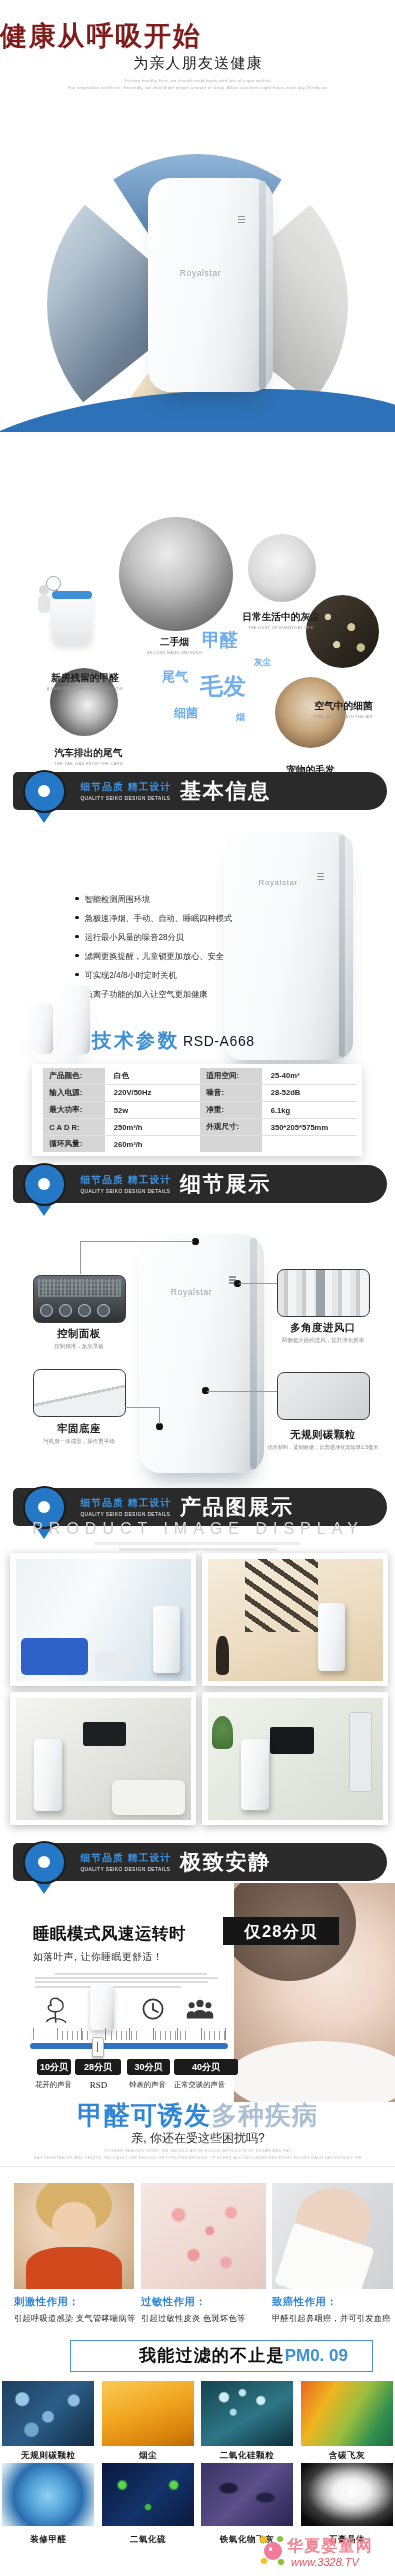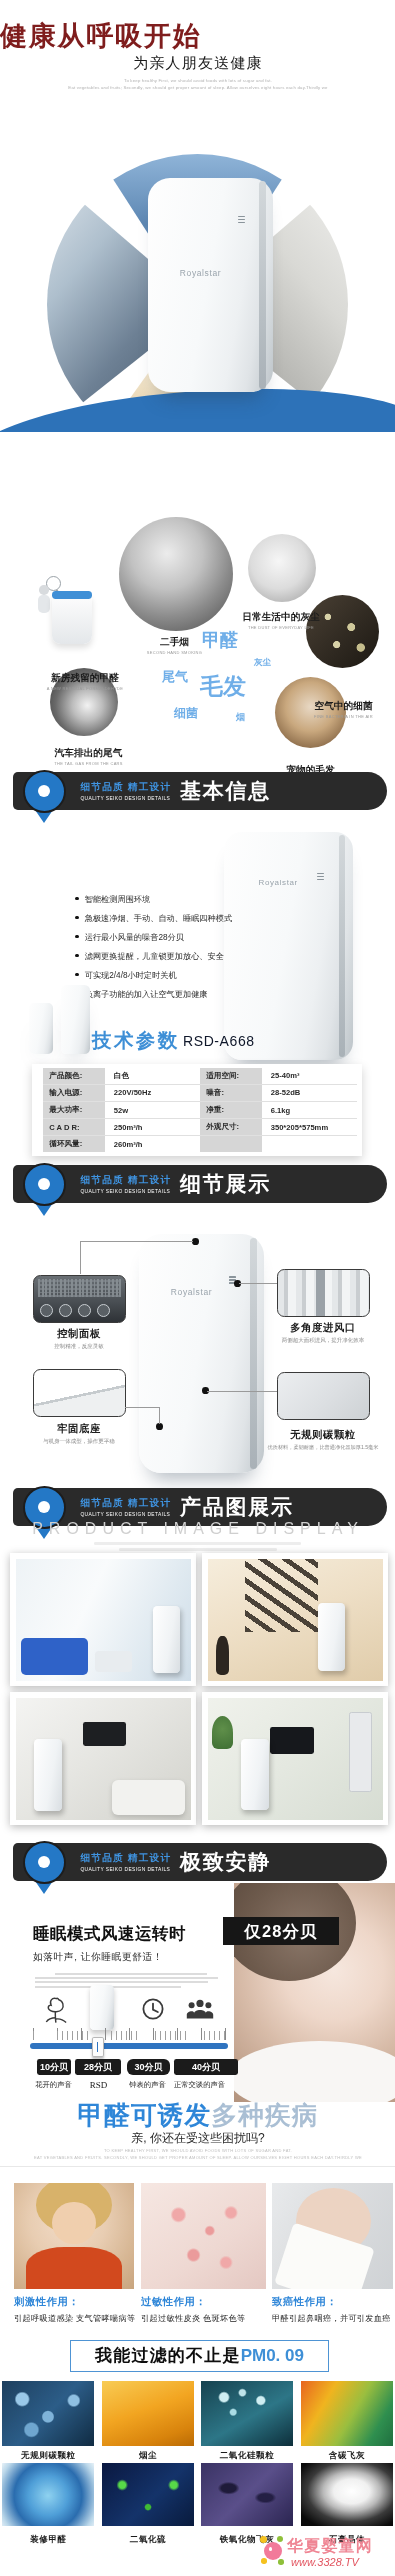--- a/index.html
+++ b/index.html
@@ -135,21 +135,21 @@
   .dp1 .face{position:absolute;left:32%;top:18%;width:36%;height:40%;border-radius:50%;background:#f0cfae;}
   .dp2{left:141px;width:125px;background:radial-gradient(circle at 30% 30%,#f0a8a8 5%,transparent 7%),radial-gradient(circle at 55% 45%,#eb9b9b 4%,transparent 6%),radial-gradient(circle at 72% 28%,#f0a8a8 4%,transparent 6%),radial-gradient(circle at 42% 68%,#eb9b9b 5%,transparent 7%),radial-gradient(circle at 68% 75%,#f0a8a8 4%,transparent 6%),linear-gradient(145deg,#f6e7e2 0%,#eed8d2 60%,#e4c8c2 100%);}
   .dp3{left:272px;width:121px;background:linear-gradient(120deg,#e8eaec 0%,#dcdee0 40%,#cfd2d5 100%);}
   .dp3 .head{position:absolute;left:20%;top:5%;width:62%;height:62%;border-radius:50%;background:#ecd3c2;}
   .dp3 .tissue{position:absolute;left:8%;bottom:-8%;width:70%;height:60%;background:#fbfbf9;transform:rotate(18deg);border-radius:4.9px;}
   .dcap{position:absolute;width:128px;}
   .dcap .h{font-size:10.3px;font-weight:bold;color:#2e86d8;letter-spacing:0.6px;}
   .dcap .b2{font-size:8.2px;color:#1f1f1f;margin-top:4.3px;letter-spacing:0.3px;}
 
   
-  .pm-box{left:70px;top:2340px;width:257px;height:30px;border:1.2px solid #4e94d4;text-align:center;line-height:29px;}
+  .pm-box{left:70px;top:2340px;width:257px;height:30px;border:1.2px solid #4e94d4;text-align:center;line-height:29px;padding-left:44px;}
   .pm-box .blk-t{font-size:17px;font-weight:bold;color:#0e0e0e;letter-spacing:1.2px;}
   .pm-box .blu-t{font-size:17px;font-weight:bold;color:#3e8fd6;}
   .pmtile{position:absolute;width:92px;height:65px;overflow:hidden;}
   .pm-lab{position:absolute;width:92px;text-align:center;font-size:8.5px;font-weight:bold;color:#1c1c1c;letter-spacing:0.6px;}
   .pm1{background:radial-gradient(circle at 22% 28%,#9ac8e8 7%,rgba(0,0,0,0) 9%),radial-gradient(circle at 50% 55%,#7fb3d9 9%,rgba(0,0,0,0) 11%),radial-gradient(circle at 78% 30%,#8fc0e2 6%,rgba(0,0,0,0) 8%),radial-gradient(circle at 32% 75%,#6fa6cf 8%,rgba(0,0,0,0) 10%),linear-gradient(135deg,#1d3f5e 0%,#2c5d88 50%,#102b42 100%);}
   .pm2{background:linear-gradient(160deg,#f8cc55 0%,#f2a521 45%,#d8830c 80%,#b96a04 100%);}
   .pm3{background:radial-gradient(circle at 25% 25%,#cfeef2 5%,rgba(0,0,0,0) 7%),radial-gradient(circle at 45% 18%,#bfe4ea 4%,rgba(0,0,0,0) 6%),radial-gradient(circle at 65% 30%,#cfeef2 5%,rgba(0,0,0,0) 7%),radial-gradient(circle at 35% 48%,#aadce4 4%,rgba(0,0,0,0) 6%),linear-gradient(150deg,#16424f 0%,#2d7687 55%,#0d2e3a 100%);}
   .pm4{background:linear-gradient(120deg,#e8641f 0%,#f0b41f 28%,#9abe3f 55%,#2f8f4f 80%,#1f6f3f 100%);}
   .pm5{background:radial-gradient(circle at 50% 52%,#8fd2f0 0%,#4f9fd8 35%,#2a6cae 60%,#bcd8ea 88%,#e8f2f8 100%);}
   .pm6{background:radial-gradient(circle at 22% 35%,#57d948 4%,rgba(0,0,0,0) 7%),radial-gradient(circle at 78% 35%,#57d948 4%,rgba(0,0,0,0) 7%),radial-gradient(circle at 50% 70%,#3fba34 4%,rgba(0,0,0,0) 6%),linear-gradient(135deg,#0a1840 0%,#14336a 55%,#081a3c 100%);}
@@ -498,21 +498,21 @@
 
   <div class="abs ruler2"></div>
   <div class="abs ruler"></div>
   <div class="abs track"></div>
   <div class="abs handle">
       <i></i>
     </div>
 
   <div class="db" style="left:37px;width:34px;">10分贝</div>
   <div class="db" style="left:75px;width:46px;">28分贝</div>
-  <div class="db" style="left:127px;width:43px;border-radius:6px;">30分贝</div>
+  <div class="db" style="left:127px;width:43px;">30分贝</div>
   <div class="db" style="left:174px;width:64px;">40分贝</div>
   <div class="db-cap" style="left:23px;">花开的声音</div>
   <div class="db-cap" style="left:68px;font-family:'Liberation Serif','DejaVu Serif',serif;font-size:9px;">RSD</div>
   <div class="db-cap" style="left:117px;">钟表的声音</div>
   <div class="db-cap" style="left:169px;text-align:center;">正常交谈的声音</div>
 
   <div class="abs dis-title">
     <span class="b">甲醛可诱发</span><span class="g">多种疾病</span>
   </div>
   <div class="abs dis-sub">亲, 你还在受这些困扰吗?</div>

